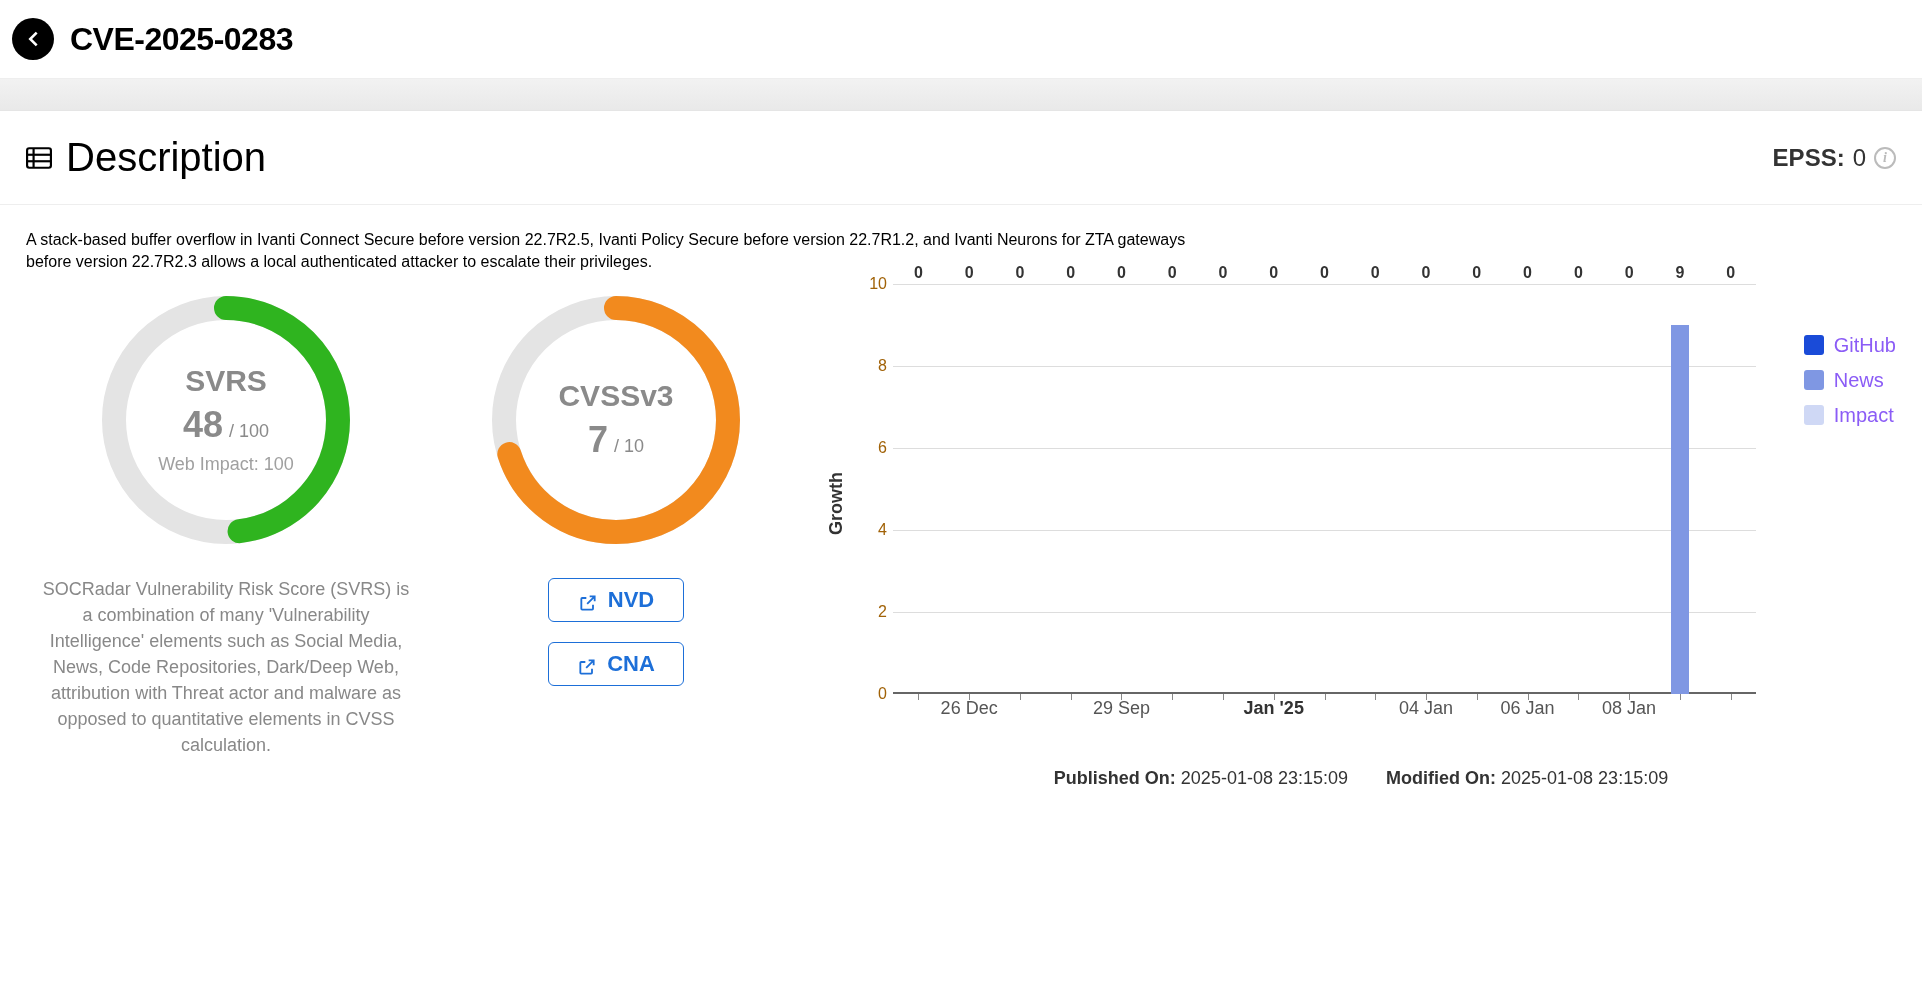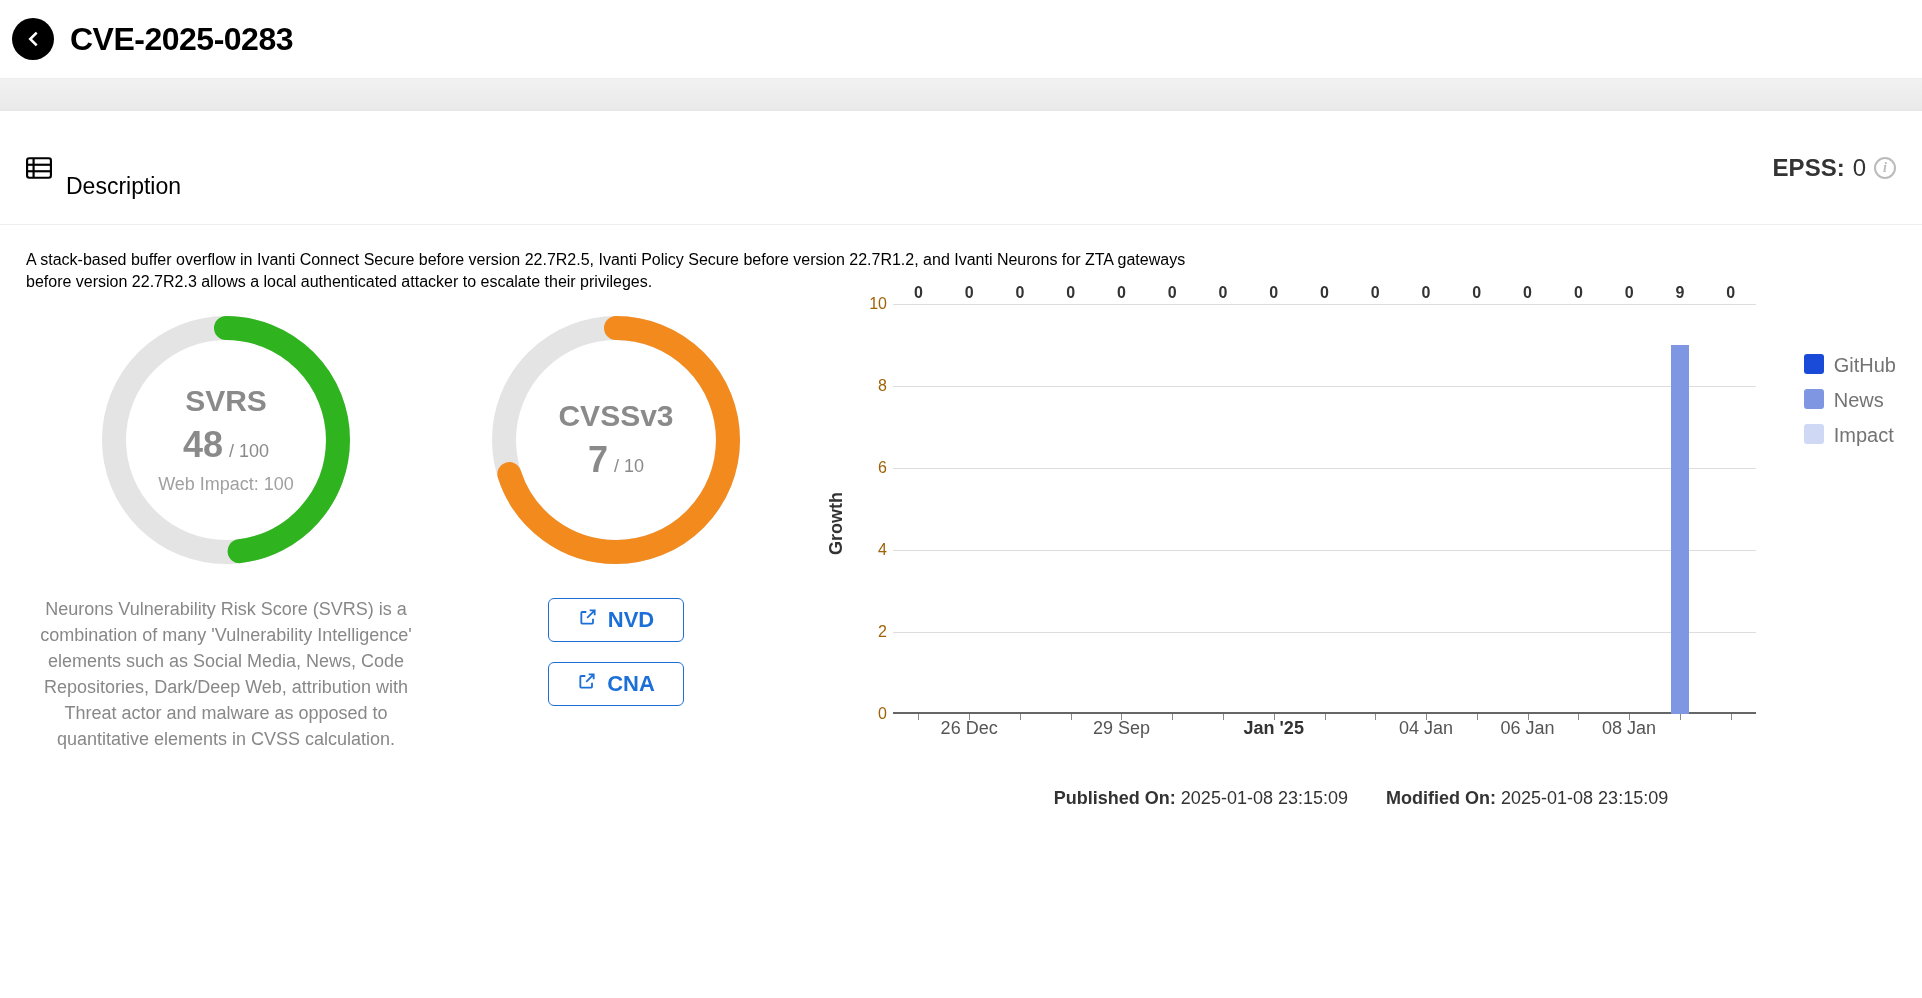--- a/index.html
+++ b/index.html
@@ -5,59 +5,59 @@
 * { box-sizing: border-box; margin: 0; padding: 0; }
 body { font-family: -apple-system, BlinkMacSystemFont, "Segoe UI", Helvetica, Arial, sans-serif; background: #fff; color: #000; }
 .header-bar { display: flex; align-items: center; padding: 18px 20px 18px 12px; border-bottom: 1px solid #eee; }
 .back-btn { width: 42px; height: 42px; border-radius: 50%; background: #000; display: flex; align-items: center; justify-content: center; cursor: pointer; margin-right: 16px; }
 .back-btn svg { width: 22px; height: 22px; }
 .page-title { font-size: 32px; font-weight: 700; letter-spacing: -0.5px; }
 .gray-strip { height: 32px; background: linear-gradient(#f2f2f2,#e9e9e9); border-bottom: 1px solid #e5e5e5; }
 .section-head { display: flex; align-items: center; justify-content: space-between; padding: 24px 26px 24px 26px; border-bottom: 1px solid #eee; }
 .section-left { display: flex; align-items: center; gap: 14px; }
 .list-icon { width: 26px; height: 22px; }
-.section-title { font-size: 23px; font-weight: 400; margin-top: 38px; }
+.section-title { font-size: 40px; font-weight: 400; }
 .epss-wrap { display: flex; align-items: center; gap: 8px; font-size: 24px; font-weight: 400; color:#333; }
 .epss-wrap .label { font-weight:700; }
 .info-circ { width: 22px; height: 22px; border-radius:50%; border:2px solid #bbb; color:#bbb; display:flex; align-items:center; justify-content:center; font-size:14px; font-weight:700; font-style:italic; font-family: Georgia, serif; }
 .desc-text { padding: 24px 26px 10px 26px; font-size: 16px; line-height: 1.4; max-width: 1260px; }
 .content-row { display: flex; padding: 0 26px 10px 26px; gap: 20px; }
 .col { display: flex; flex-direction: column; align-items: center; }
 .col-svrs { width: 400px; }
 .col-cvss { width: 340px; }
 .col-chart { flex: 1; padding-left: 20px; position: relative; }
 .donut-wrap { position: relative; width: 260px; height: 260px; margin-top: 6px; }
 .donut-inner { position: absolute; inset: 0; display: flex; flex-direction: column; align-items: center; justify-content: center; }
 .donut-title { font-size: 30px; font-weight: 700; color: #8a8a8a; }
 .donut-value-row { display: flex; align-items: baseline; gap: 6px; margin-top: 6px; }
 .donut-value { font-size: 36px; font-weight: 700; color: #8a8a8a; }
 .donut-max { font-size: 18px; color: #8a8a8a; }
 .donut-sub { font-size: 18px; color: #a0a0a0; margin-top: 8px; }
 .svrs-desc { font-size: 18px; color: #888; text-align: center; line-height: 1.45; margin-top: 26px; max-width: 380px; }
 .link-btns { display: flex; flex-direction: column; gap: 20px; margin-top: 28px; }
-.link-btn { display: flex; align-items: flex-start; gap: 10px; border: 1.5px solid #1d6fd8; color: #1d6fd8; border-radius: 6px; padding: 8px 28px; font-size: 22px; font-weight: 600; cursor: pointer; background:#fff; min-width: 110px; justify-content:center; }
+.link-btn { display: flex; align-items: flex-end; gap: 10px; border: 1.5px solid #1d6fd8; color: #1d6fd8; border-radius: 6px; padding: 8px 28px; font-size: 22px; font-weight: 600; cursor: pointer; background:#fff; min-width: 110px; justify-content:center; }
 .ext-icon { width: 20px; height: 20px; }
 .chart-area { display: flex; }
 .ytitle { writing-mode: vertical-rl; transform: rotate(180deg); font-size: 18px; font-weight: 700; align-self: center; margin-right: 6px; color:#333; }
 .plot { position: relative; height: 440px; flex: 1; }
 .yaxis { position: absolute; left: 0; top: 0; bottom: 30px; width: 40px; }
 .ytick { position: absolute; right: 6px; font-size: 16px; color: #a16207; transform: translateY(-50%); }
 .grid { position: absolute; left: 40px; right: 140px; top: 0; bottom: 30px; }
 .gline { position: absolute; left: 0; right: 0; border-top: 1px solid #ddd; }
 .baseline { position: absolute; left:0; right:0; bottom:0; border-top: 2px solid #666; }
 .bars { position: absolute; left: 40px; right: 140px; top:0; bottom: 30px; display: flex; align-items: flex-end; }
 .barcol { flex: 1; display: flex; flex-direction: column; align-items: center; justify-content: flex-end; position: relative; height: 100%; }
 .bar { width: 18px; background: #b7c6ef; }
 .bar-label { position: absolute; bottom: 100%; margin-bottom: 2px; font-size: 16px; font-weight: 700; color:#333; }
 .tick-mark { position:absolute; bottom:-6px; width:1px; height:6px; background:#888; left:50%; }
 .xlabels { position: absolute; left:40px; right:140px; bottom: -4px; height: 30px; }
 .xlabel { position: absolute; transform: translateX(-50%); font-size: 18px; color:#555; white-space: nowrap; }
 .xlabel.bold { font-weight:700; color:#333; }
 .legend { position: absolute; right: 0; top: 50px; display:flex; flex-direction:column; gap:12px; }
-.legend-item { display:flex; gap:10px; font-size:20px; color:#737373; }
+.legend-item { display:flex; align-items:center; gap:10px; font-size:20px; color:#8b5cf6; }
 .legend-sw { width:20px; height:20px; border-radius:3px; }
 .meta-row { text-align:center; font-size:18px; color:#333; margin-top: 44px; }
 .meta-row b { font-weight:700;margin-top:12px; }
 .meta-row .sep { display:inline-block; width:28px; }
 </style>
 </head>
 <body>
 
 <div class="header-bar">
   <div class="back-btn">
@@ -97,21 +97,21 @@
       </svg>
       <div class="donut-inner">
         <div class="donut-title">SVRS</div>
         <div class="donut-value-row">
           <span class="donut-value">48</span>
           <span class="donut-max">/ 100</span>
         </div>
         <div class="donut-sub">Web Impact: 100</div>
       </div>
     </div>
-    <div class="svrs-desc">Neurons Vulnerability Risk Score (SVRS) is a combination of many 'Vulnerability Intelligence' elements such as Social Media, News, Code Repositories, Dark/Deep Web, attribution with Threat actor and malware as opposed to quantitative elements in CVSS calculation.</div>
+    <div class="svrs-desc">SOCRadar Vulnerability Risk Score (SVRS) is a combination of many 'Vulnerability Intelligence' elements such as Social Media, News, Code Repositories, Dark/Deep Web, attribution with Threat actor and malware as opposed to quantitative elements in CVSS calculation.</div>
   </div>
 
   <div class="col col-cvss">
     <div class="donut-wrap">
       <svg width="260" height="260" viewBox="0 0 260 260">
         <circle cx="130" cy="130" r="112" fill="none" stroke="#e4e4e4" stroke-width="24"></circle>
         <circle id="cvss-arc" cx="130" cy="130" r="112" fill="none" stroke-width="24" stroke-linecap="round" transform="rotate(-90 130 130)" stroke="#f28a1e" stroke-dasharray="492.6017280828795 703.7167544041137"></circle>
       </svg>
       <div class="donut-inner">
         <div class="donut-title">CVSSv3</div>

